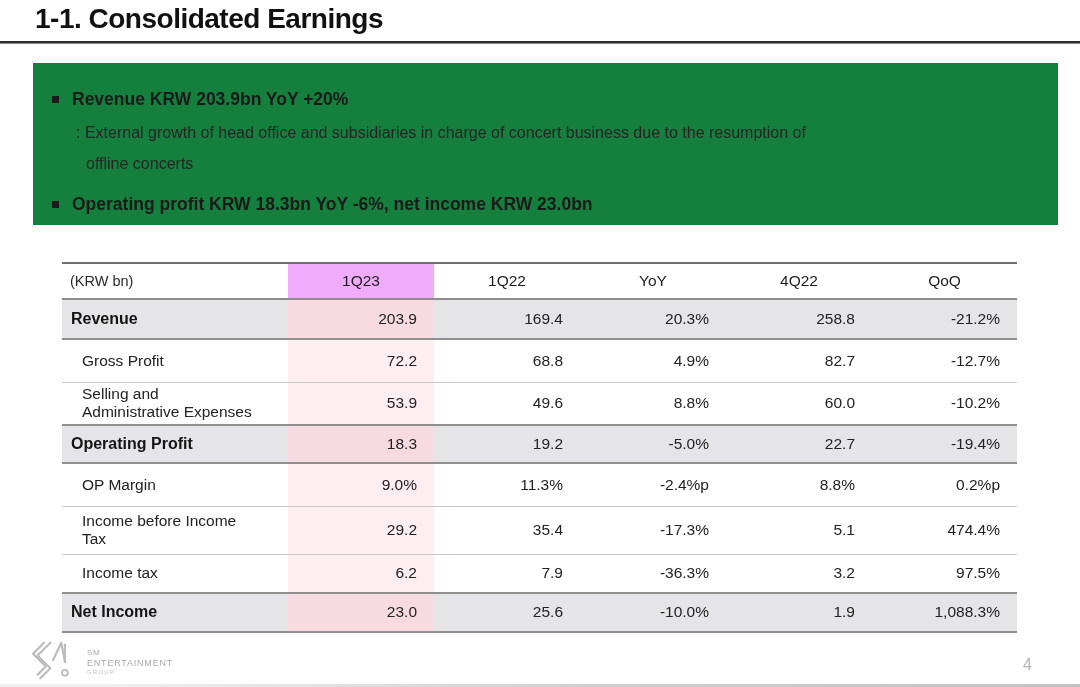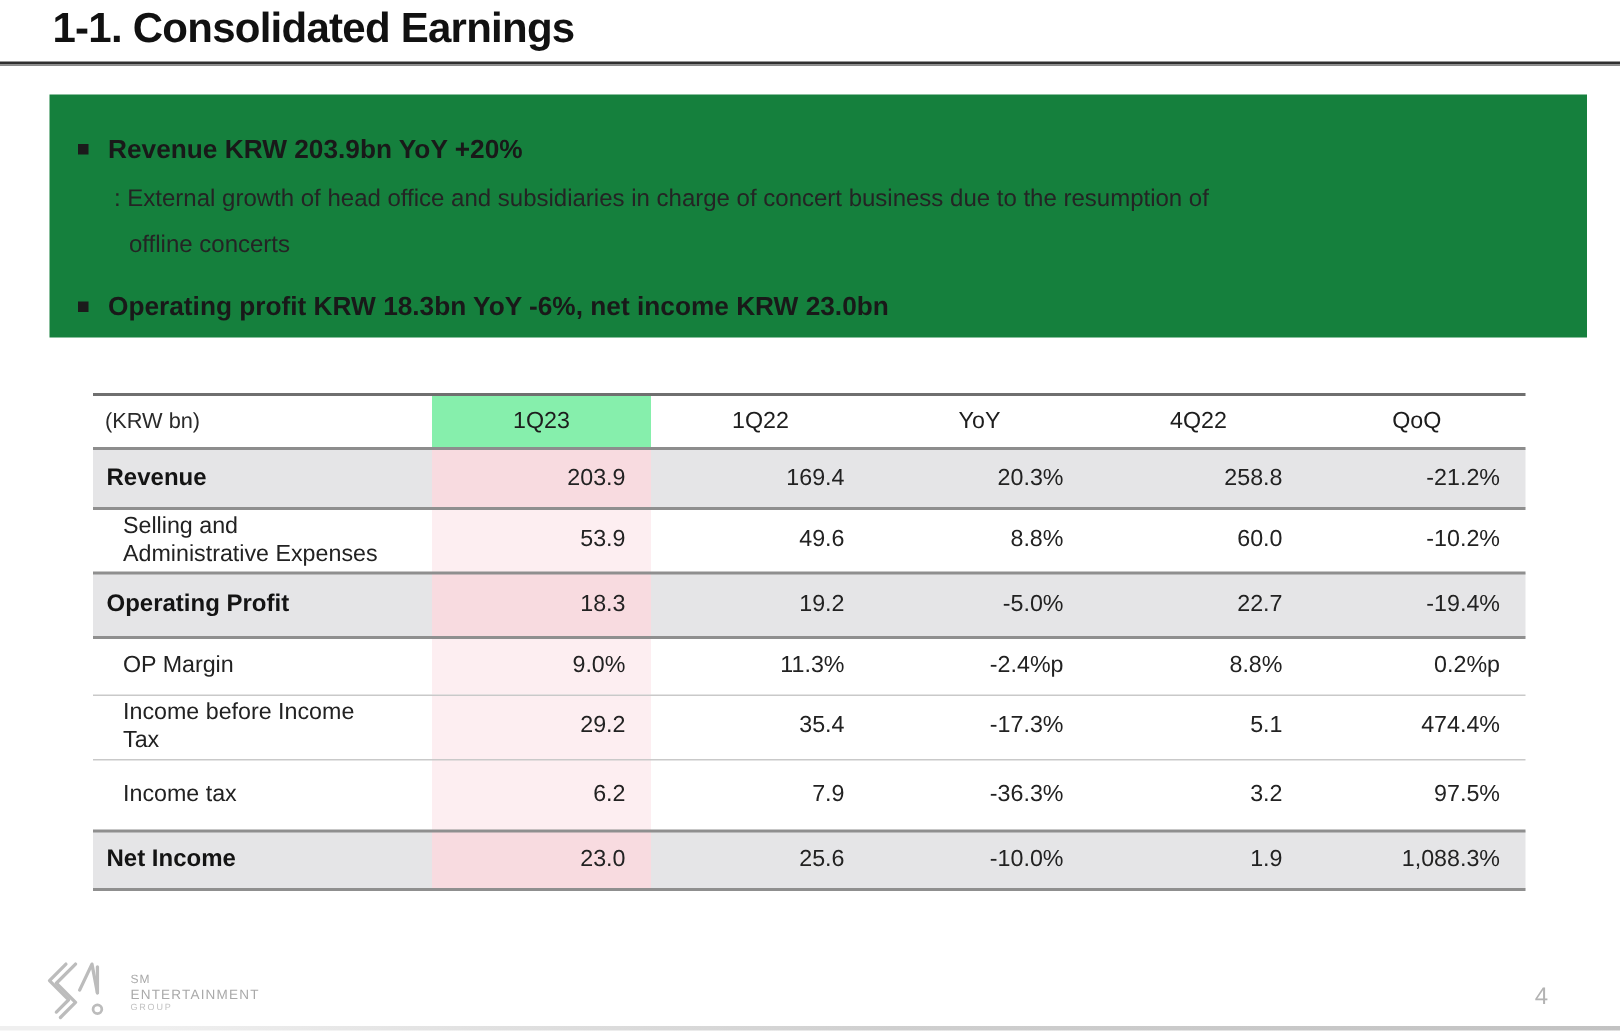--- a/index.html
+++ b/index.html
@@ -49,21 +49,21 @@
   
   .table-wrap { position:absolute; left:62px; top:262px; width:955px; }
   table { width:955px; border-collapse:collapse; table-layout:fixed; }
   thead tr {
     height:36px;
     border-top:2px solid #6f6f6f;
     border-bottom:2px solid #8d8d8d;
   }
   th { font-weight:normal; font-size:15.5px; color:#1d1d1d; text-align:center; }
   th.unit { text-align:left; padding-left:8px; font-size:14.5px; color:#2a2a2a; }
-  th.c1 { background:#86efac; }
+  th.c1 { background:#f0abfc; }
 
   tbody tr.norm { background:#ffffff; border-top:1px solid #c9c9c9; }
   tbody tr.emph {
     background:#e5e5e7;
     border-top:2px solid #8f8f8f;
     border-bottom:2px solid #8f8f8f;
   }
   tbody tr:nth-child(1){ height:40px; }
   tbody tr:nth-child(2){ height:43px; }
   tbody tr:nth-child(3){ height:43px; }
@@ -144,20 +144,28 @@
     <tbody>
       <tr class="emph">
         <td class="lbl"><span>Revenue</span></td>
         <td class="val c1">203.9</td>
         <td class="val">169.4</td>
         <td class="val">20.3%</td>
         <td class="val">258.8</td>
         <td class="val">-21.2%</td>
       </tr>
       <tr class="norm ind">
+        <td class="lbl"><span>Gross Profit</span></td>
+        <td class="val c1">72.2</td>
+        <td class="val">68.8</td>
+        <td class="val">4.9%</td>
+        <td class="val">82.7</td>
+        <td class="val">-12.7%</td>
+      </tr>
+      <tr class="norm ind">
         <td class="lbl"><span>Selling and Administrative Expenses</span></td>
         <td class="val c1">53.9</td>
         <td class="val">49.6</td>
         <td class="val">8.8%</td>
         <td class="val">60.0</td>
         <td class="val">-10.2%</td>
       </tr>
       <tr class="emph">
         <td class="lbl"><span>Operating Profit</span></td>
         <td class="val c1">18.3</td>

